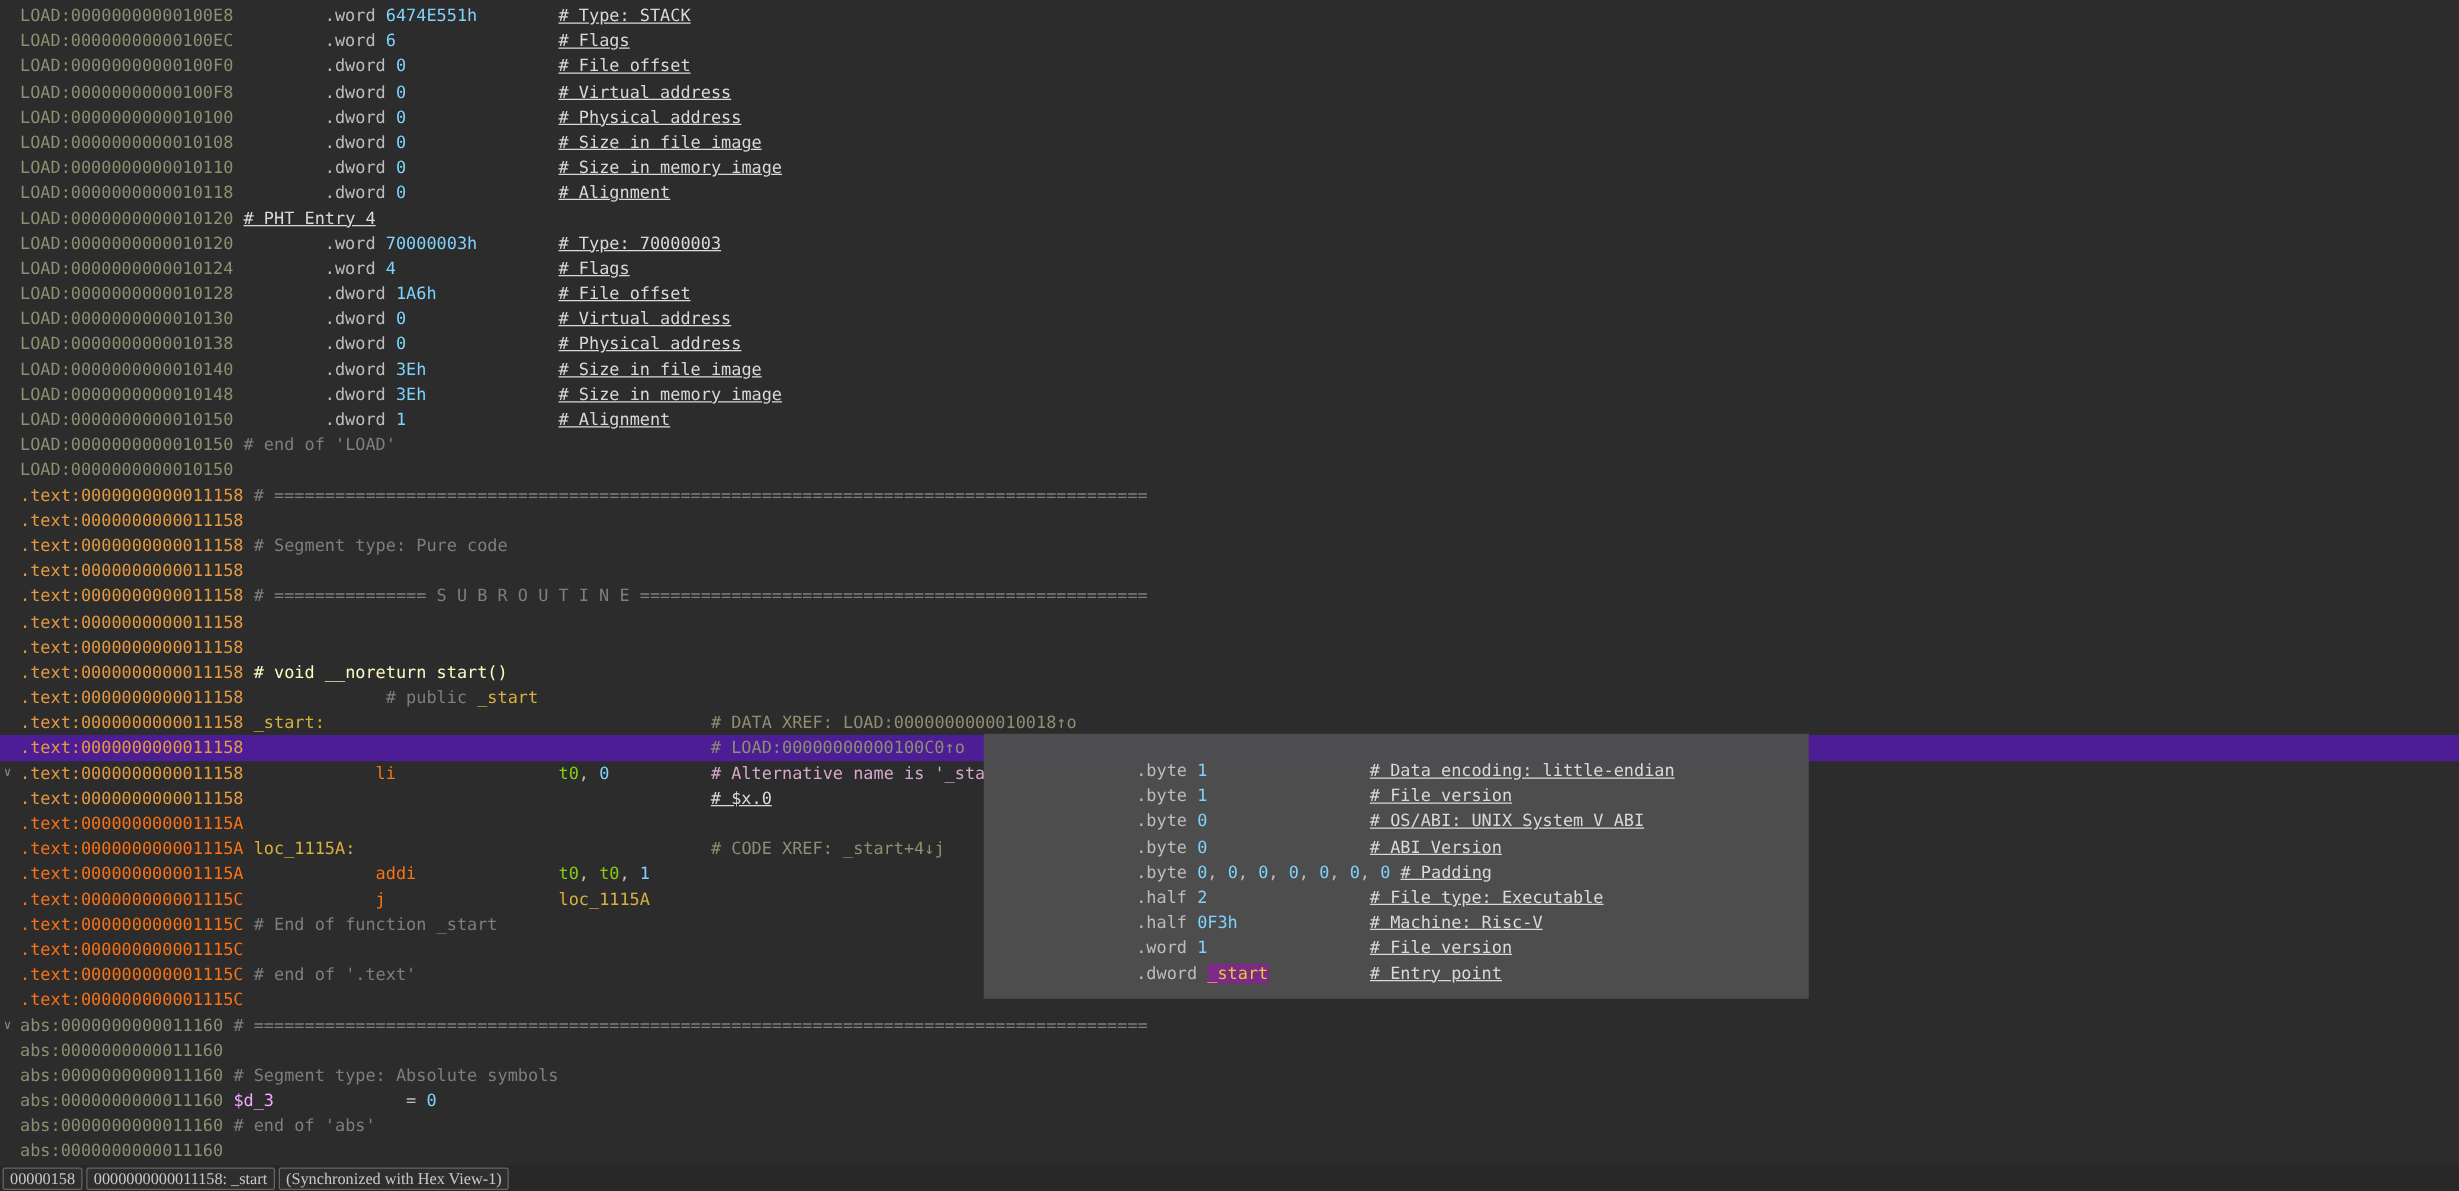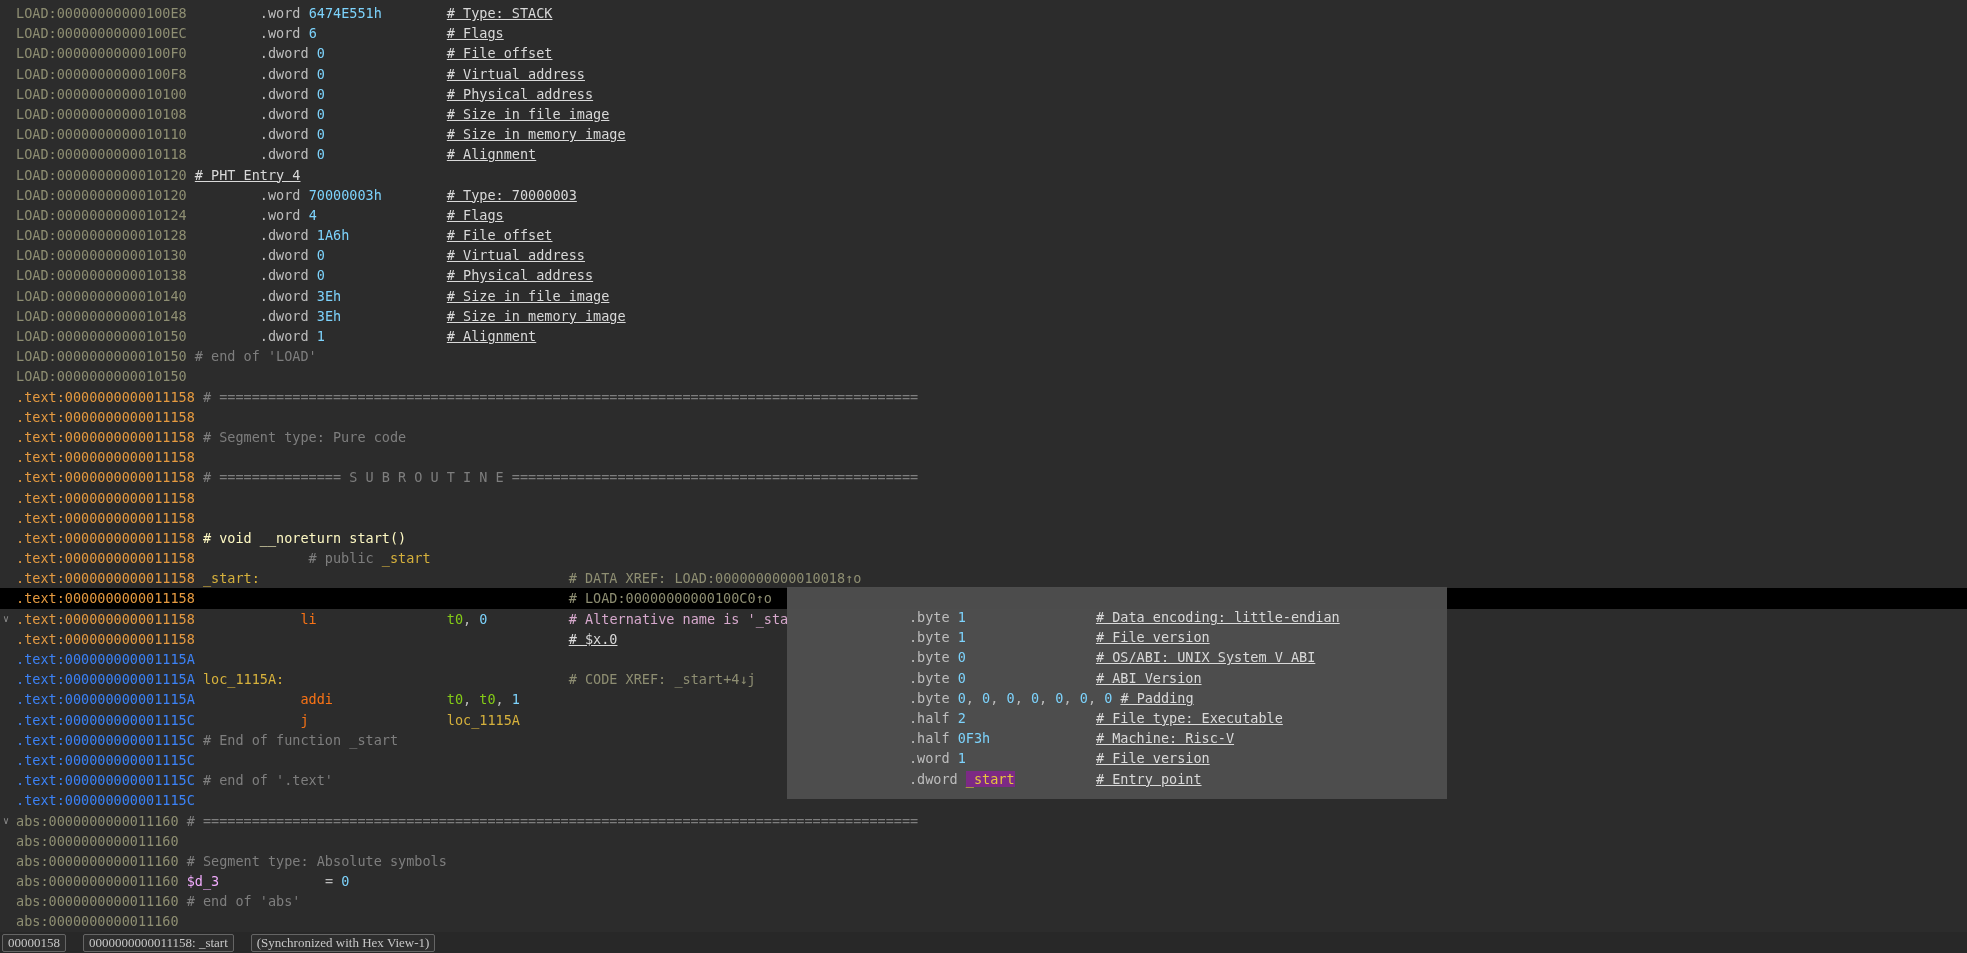--- a/index.html
+++ b/index.html
@@ -1,43 +1,43 @@
 <!DOCTYPE html>
 <html><head>
 <meta charset="utf-8">
 <style>
   html,body{margin:0;padding:0;width:1967px;height:953px;background:#2c2c2c;overflow:hidden;}
   #listing{position:absolute;top:3px;left:0;width:100%;font:13.5px "DejaVu Sans Mono",monospace;}
   .ln{position:relative;height:20.2px;line-height:20.2px;white-space:pre;padding-left:16px;}
-  .ln.hl{background:#000000;}
+  .ln.hl{background:#4c1d95;}
   .chev{position:absolute;left:3px;top:1px;color:#8a8a8a;font-size:10px;line-height:18px;}
   
   .po{color:#8e8e72;}          
   .ph{color:#e59a40;}          
-  .pd{color:#3b82f6;}          
+  .pd{color:#f97316;}          
   .d{color:#bdbdbd;}           
   .n{color:#7dd3fc;}           
   .a{color:#d9d9d9;text-decoration:underline;}           
   .g{color:#7e7e7e;}           
   .x{color:#8e8e72;}           
   .y{color:#d6b13c;}           
   .m{color:#f97316;}           
   .r{color:#84cc16;}           
   .pk{color:#d6a8cc;}          
   .pp{color:#fef9c3;}          
   .dv{color:#f0abfc;}          
   .yh{color:#e5c83c;background:#7c2a85;} 
 
   #popup{position:absolute;left:787px;top:587px;width:660px;height:192px;
          background:rgba(78,78,78,0.97);z-index:5;padding-top:20px;
          font:13.5px "DejaVu Sans Mono",monospace;}
   #popup .ln{padding-left:0;}
 
   #statusbar{position:absolute;left:0;bottom:0;width:100%;height:21px;background:#282828;
-             display:flex;align-items:center;gap:17px;padding-left:2px;box-sizing:border-box;
+             display:flex;align-items:center;gap:3px;padding-left:2px;box-sizing:border-box;
              font:13px "Liberation Serif",serif;}
   .sbox{border:1px solid #656565;border-radius:2px;background:#2e2e2e;color:#c8c8c8;
         padding:0 5px;height:16px;line-height:15px;white-space:nowrap;}
 </style>
 </head>
 <body>
 
 <div id="listing">
     <div class="ln"><span class="po">LOAD:00000000000100E8</span>         <span class="d">.word </span><span class="n">6474E551h</span>        <span class="a"># Type: STACK</span></div>
     <div class="ln"><span class="po">LOAD:00000000000100EC</span>         <span class="d">.word </span><span class="n">6</span>                <span class="a"># Flags</span></div>

